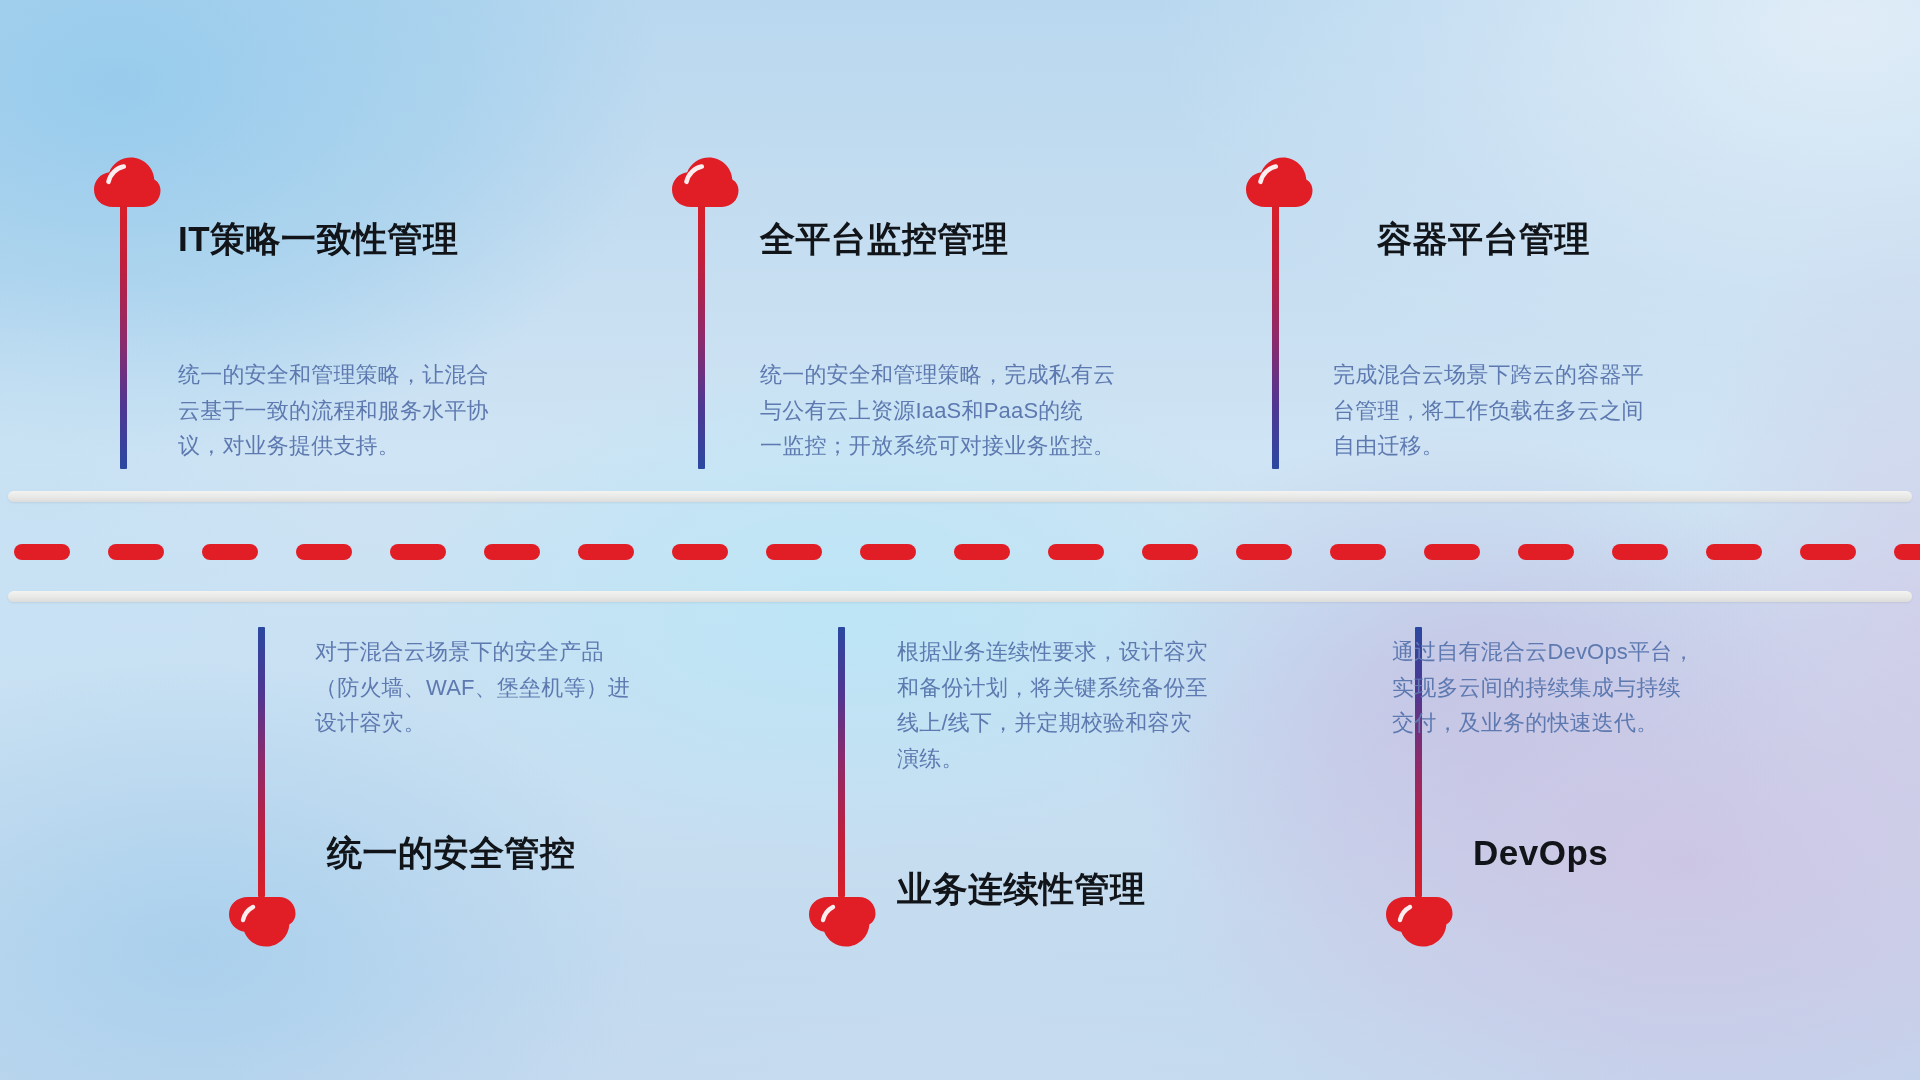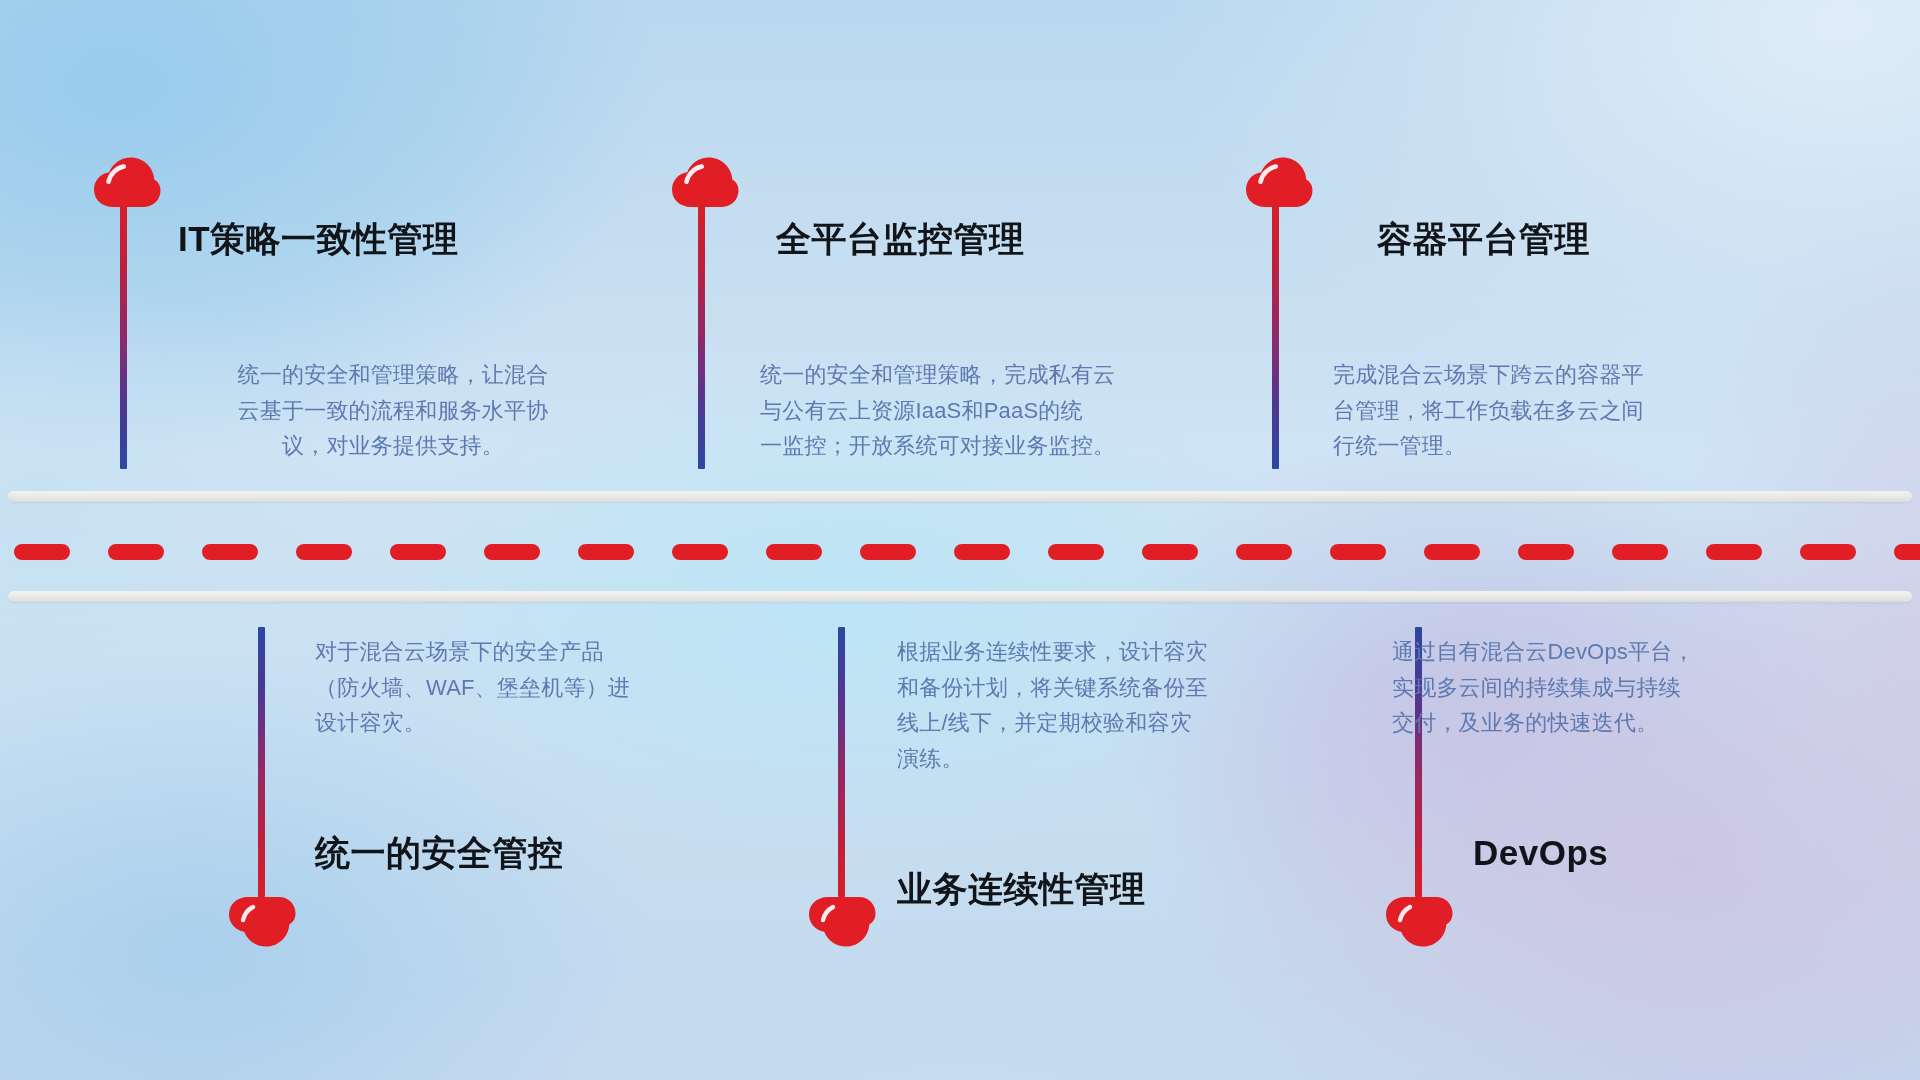--- a/index.html
+++ b/index.html
@@ -207,63 +207,63 @@
     <div class="cloud" style="left:93px; top:157px;">
       <svg viewBox="0 0 68 52" aria-hidden="true">
         <path d="M20.5 50 C8.0 50 1 42.0 1 32.5 C1 23.6 7.6 16.4 16.2 15.3
                  C19.6 6.3 28.4 0.5 37.9 0.5 C50.4 0.5 60.6 10.3 61.3 22.6
                  C65.4 24.9 67.5 29.0 67.5 33.6 C67.5 42.6 60.6 50 51.0 50 Z" fill="#e11d26"></path>
         <path d="M15.5 24.8 C17.2 17.0 23.2 11.1 30.8 9.6" fill="none" stroke="#ffffff" stroke-width="4.6" stroke-linecap="round" opacity="0.92"></path>
       </svg>
     </div>
     <div class="stem stem-down" style="left:120px; top:205px; height:264px;"></div>
     <div class="headline" style="left:178px; top:218px;">IT策略一致性管理</div>
-    <div class="body" style="left:178px; top:357px; width:430px;text-align:center;">统一的安全和管理策略，让混合
+    <div class="body" style="left:178px; top:357px; width:430px;">统一的安全和管理策略，让混合
 云基于一致的流程和服务水平协
 议，对业务提供支持。</div>
   </div>
 
   <div class="col">
     <div class="cloud" style="left:671px; top:157px;">
       <svg viewBox="0 0 68 52" aria-hidden="true">
         <path d="M20.5 50 C8.0 50 1 42.0 1 32.5 C1 23.6 7.6 16.4 16.2 15.3
                  C19.6 6.3 28.4 0.5 37.9 0.5 C50.4 0.5 60.6 10.3 61.3 22.6
                  C65.4 24.9 67.5 29.0 67.5 33.6 C67.5 42.6 60.6 50 51.0 50 Z" fill="#e11d26"></path>
         <path d="M15.5 24.8 C17.2 17.0 23.2 11.1 30.8 9.6" fill="none" stroke="#ffffff" stroke-width="4.6" stroke-linecap="round" opacity="0.92"></path>
       </svg>
     </div>
     <div class="stem stem-down" style="left:698px; top:205px; height:264px;"></div>
-    <div class="headline" style="left:776px; top:218px;">全平台监控管理</div>
+    <div class="headline" style="left:760px; top:218px;">全平台监控管理</div>
     <div class="body" style="left:760px; top:357px; width:450px;">统一的安全和管理策略，完成私有云
 与公有云上资源IaaS和PaaS的统
 一监控；开放系统可对接业务监控。</div>
   </div>
 
   <div class="col">
     <div class="cloud" style="left:1245px; top:157px;">
       <svg viewBox="0 0 68 52" aria-hidden="true">
         <path d="M20.5 50 C8.0 50 1 42.0 1 32.5 C1 23.6 7.6 16.4 16.2 15.3
                  C19.6 6.3 28.4 0.5 37.9 0.5 C50.4 0.5 60.6 10.3 61.3 22.6
                  C65.4 24.9 67.5 29.0 67.5 33.6 C67.5 42.6 60.6 50 51.0 50 Z" fill="#e11d26"></path>
         <path d="M15.5 24.8 C17.2 17.0 23.2 11.1 30.8 9.6" fill="none" stroke="#ffffff" stroke-width="4.6" stroke-linecap="round" opacity="0.92"></path>
       </svg>
     </div>
     <div class="stem stem-down" style="left:1272px; top:205px; height:264px;"></div>
     <div class="headline" style="left:1333px; top:218px;margin-left:44px;">容器平台管理</div>
     <div class="body" style="left:1333px; top:357px; width:440px;">完成混合云场景下跨云的容器平
 台管理，将工作负载在多云之间
-行统一管理。</div>
+自由迁移。</div>
   </div>
 
   <div class="col">
     <div class="stem stem-up" style="left:258px; top:627px; height:270px;"></div>
     <div class="body" style="left:315px; top:634px; width:430px;">对于混合云场景下的安全产品
 （防火墙、WAF、堡垒机等）进
 设计容灾。</div>
-    <div class="headline" style="left:315px; top:832px;text-align:right;">统一的安全管控</div>
+    <div class="headline" style="left:327px; top:832px;text-align:right;">统一的安全管控</div>
     <div class="cloud" style="left:228px; top:895px;">
       <svg viewBox="0 0 68 52" aria-hidden="true">
         <g transform="translate(0,52) scale(1,-1)">
           <path d="M20.5 50 C8.0 50 1 42.0 1 32.5 C1 23.6 7.6 16.4 16.2 15.3
                    C19.6 6.3 28.4 0.5 37.9 0.5 C50.4 0.5 60.6 10.3 61.3 22.6
                    C65.4 24.9 67.5 29.0 67.5 33.6 C67.5 42.6 60.6 50 51.0 50 Z" fill="#e11d26"></path>
         </g>
         <path d="M15.0 25.0 C16.5 19.0 20.0 14.6 25.0 12.0" fill="none" stroke="#ffffff" stroke-width="4.4" stroke-linecap="round" opacity="0.92"></path>
       </svg>
     </div>

